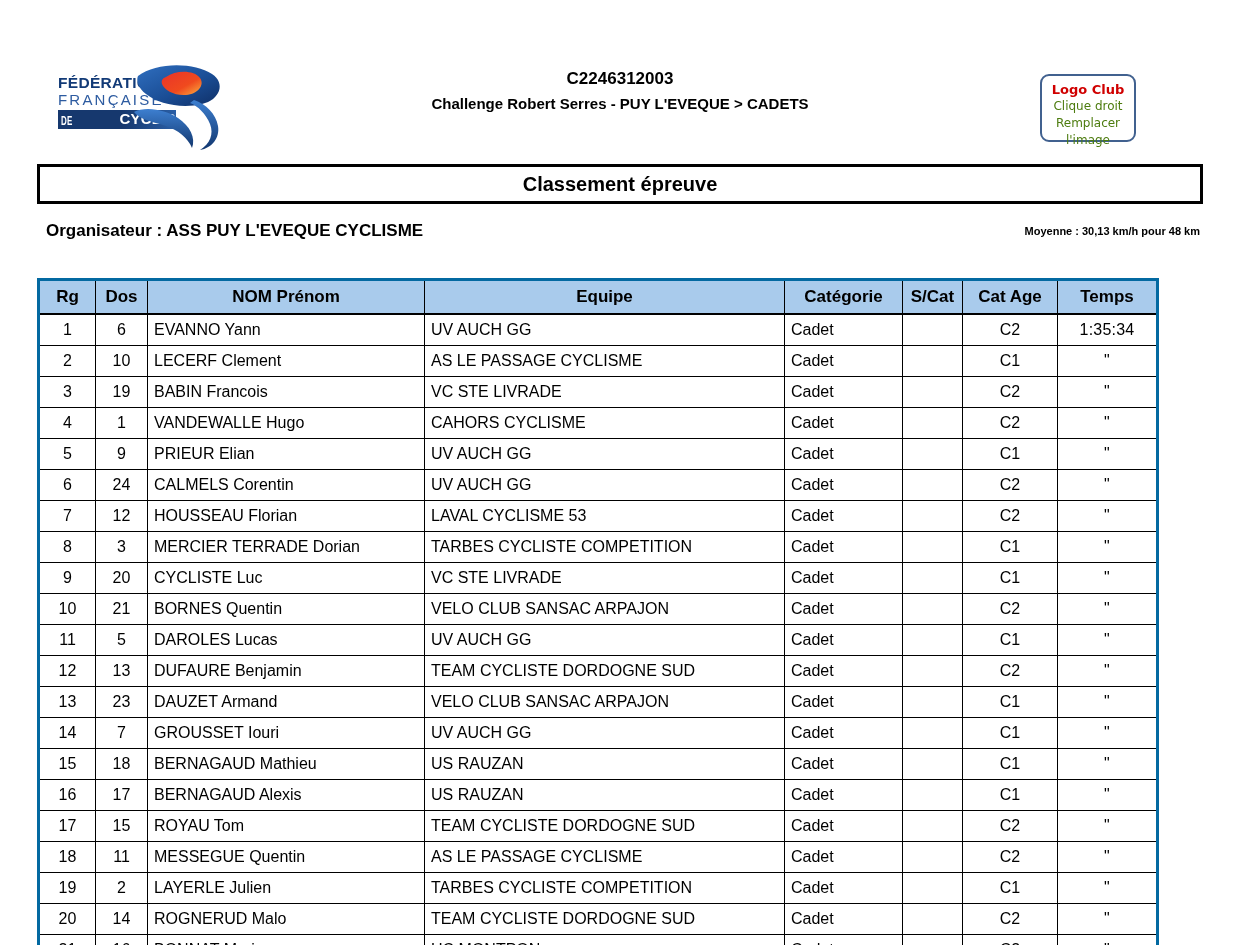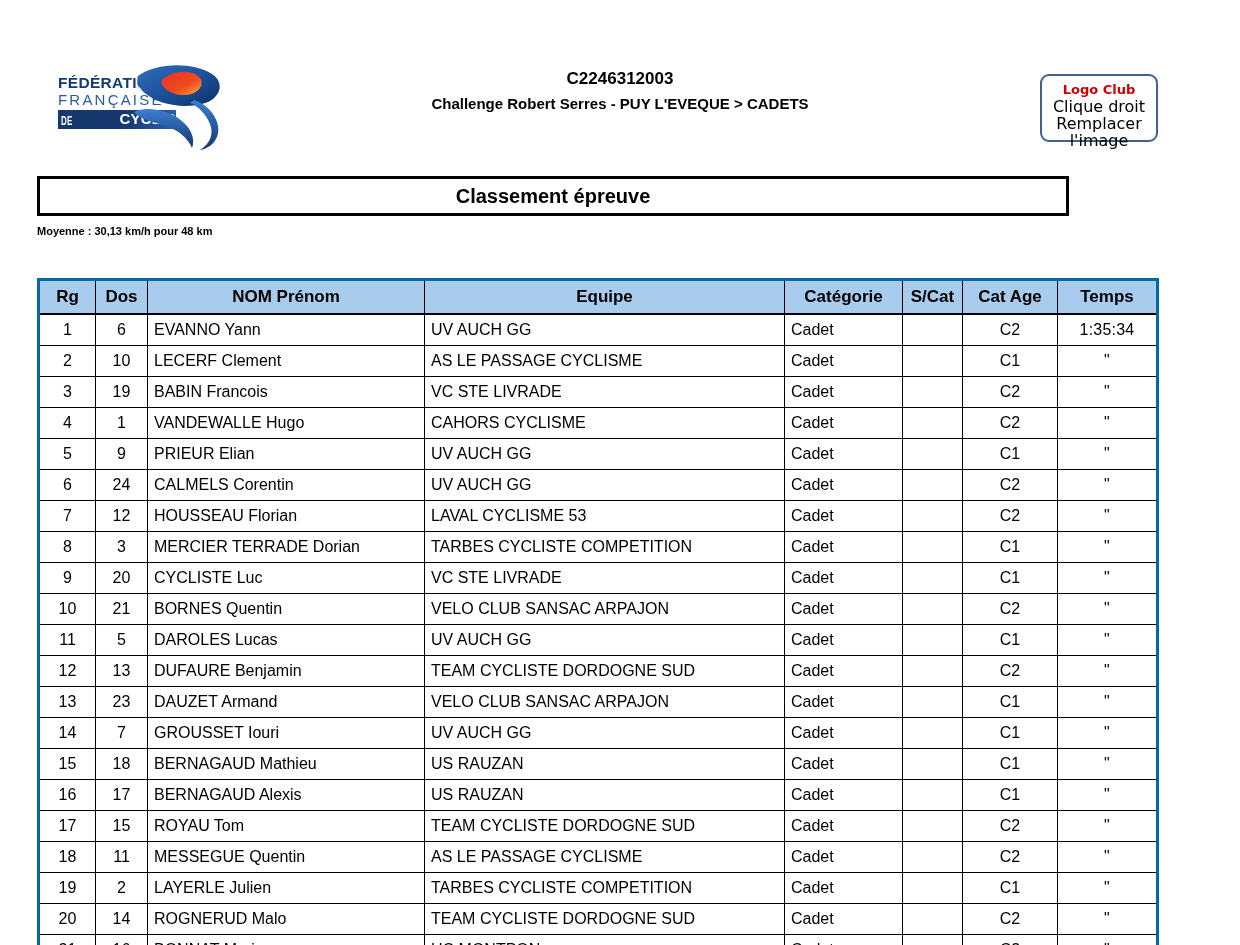--- a/index.html
+++ b/index.html
@@ -101,49 +101,49 @@
     font-size: 15px;
     font-weight: bold;
     line-height: 26px;
   }
 
   
   .club-logo {
     position: absolute;
     left: 1040px;
     top: 74px;
-    width: 118px;
+    width: 96px;
     height: 68px;
     border: 2px solid #41618f;
     border-radius: 9px;
     background: #ffffff;
     box-sizing: border-box;
     text-align: center;
     padding-top: 5px;
   }
   .club-logo-title {
     color: #d00000;
     font-weight: bold;
     font-size: 13px;
     line-height: 17px;
     font-family: "DejaVu Sans", sans-serif;
   }
   .club-logo-l1, .club-logo-l2 {
-    color: #000000;
-    font-size: 16px;
+    color: #4d7c0f;
+    font-size: 12px;
     line-height: 17px;
     font-family: "DejaVu Sans", sans-serif;
   }
 
   
   .banner {
     position: absolute;
     left: 37px;
-    top: 176px;
-    width: 1032px;
+    top: 164px;
+    width: 1166px;
     height: 40px;
     border: 3px solid #000000;
     box-sizing: border-box;
     display: flex;
     align-items: center;
     justify-content: center;
     background: #ffffff;
   }
   .banner-text {
     font-size: 20px;
@@ -265,20 +265,21 @@
     <div class="club-logo-l1">Clique droit</div>
     <div class="club-logo-l2">Remplacer l'image</div>
   </div>
 </div>
 
 <div class="banner">
   <span class="banner-text">Classement épreuve</span>
 </div>
 
 <div class="org-row">
+  <span class="org-left">Organisateur : ASS PUY L'EVEQUE CYCLISME</span>
   <span class="org-right">Moyenne : 30,13 km/h pour 48 km</span>
 </div>
 
 <div class="results-wrap">
   <table class="results">
     <colgroup>
       <col class="c-rg">
         <col class="c-dos">
         <col class="c-nom">
         <col class="c-equipe">

